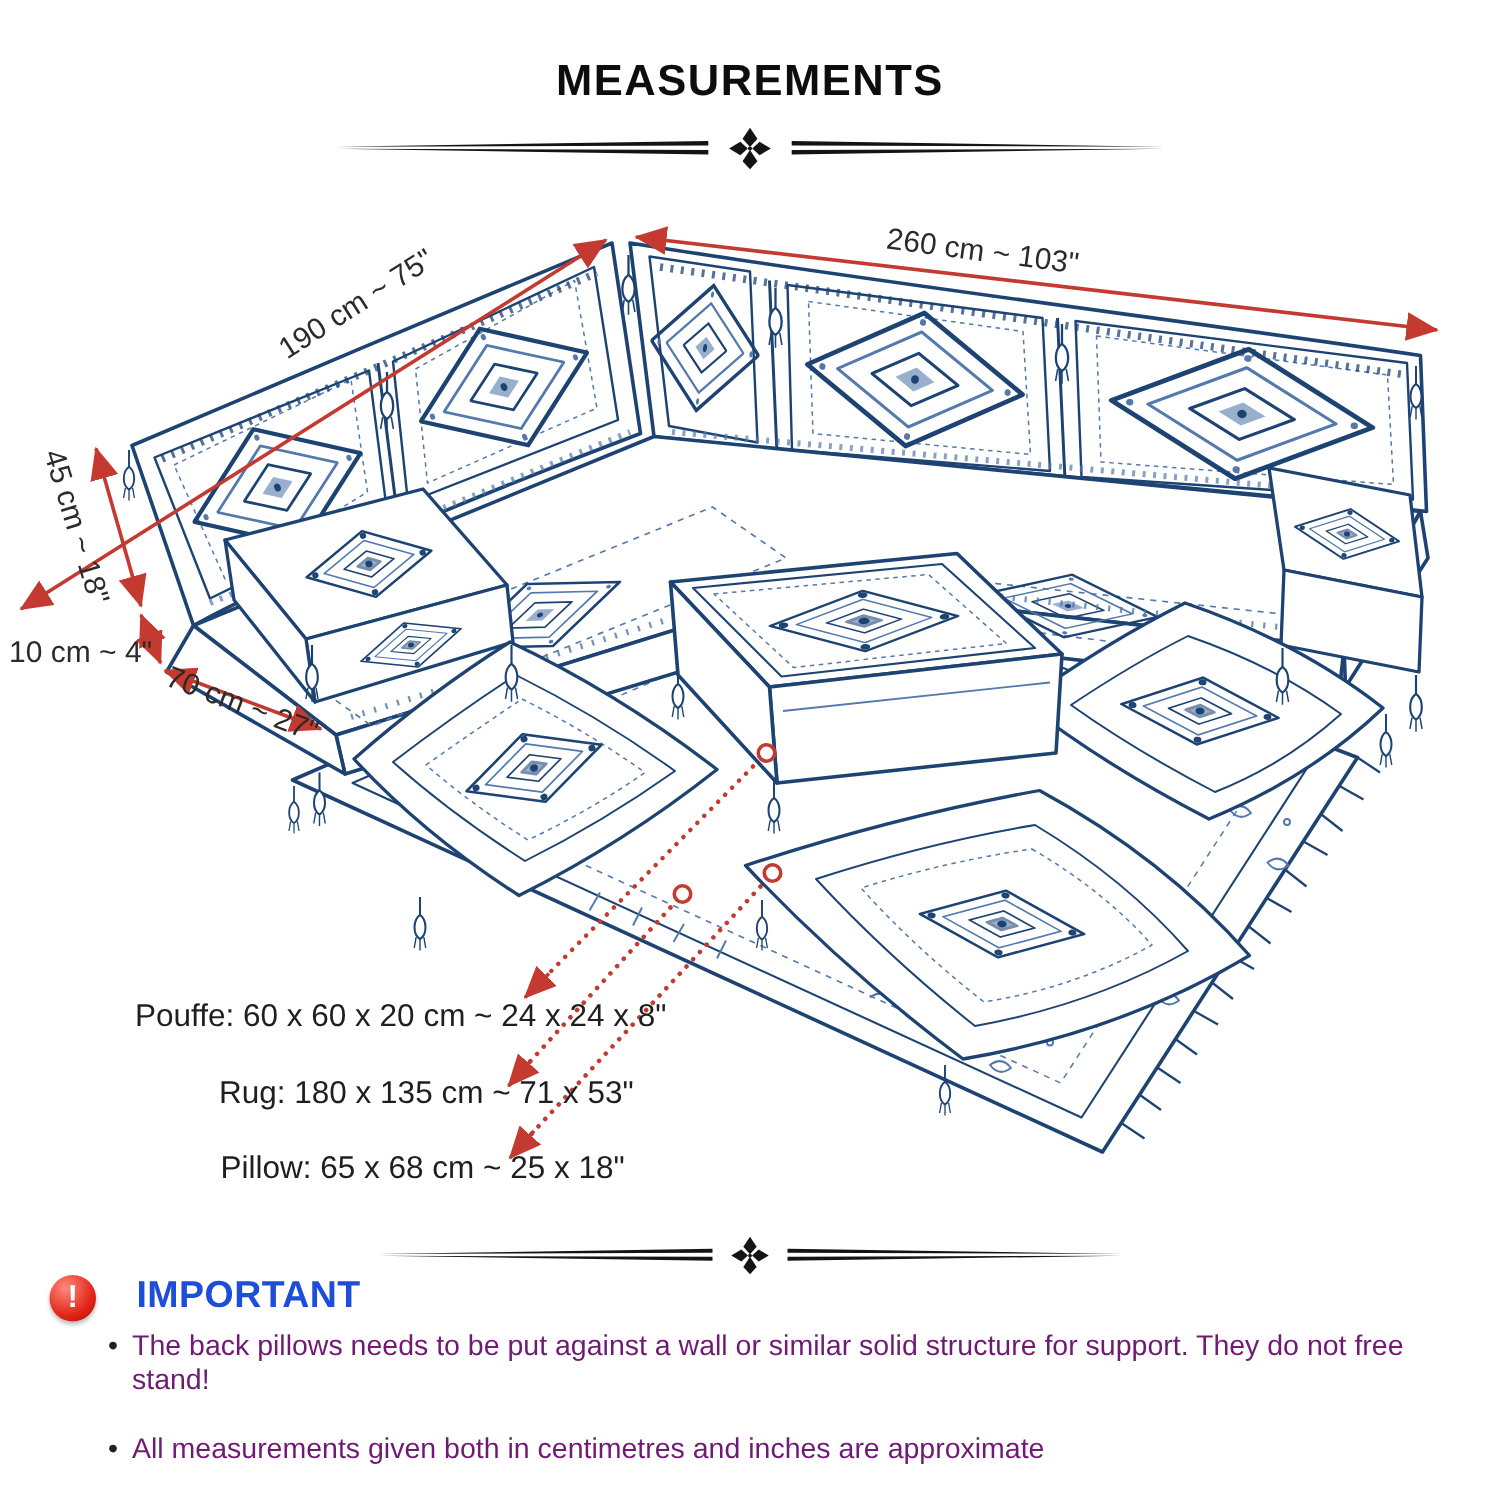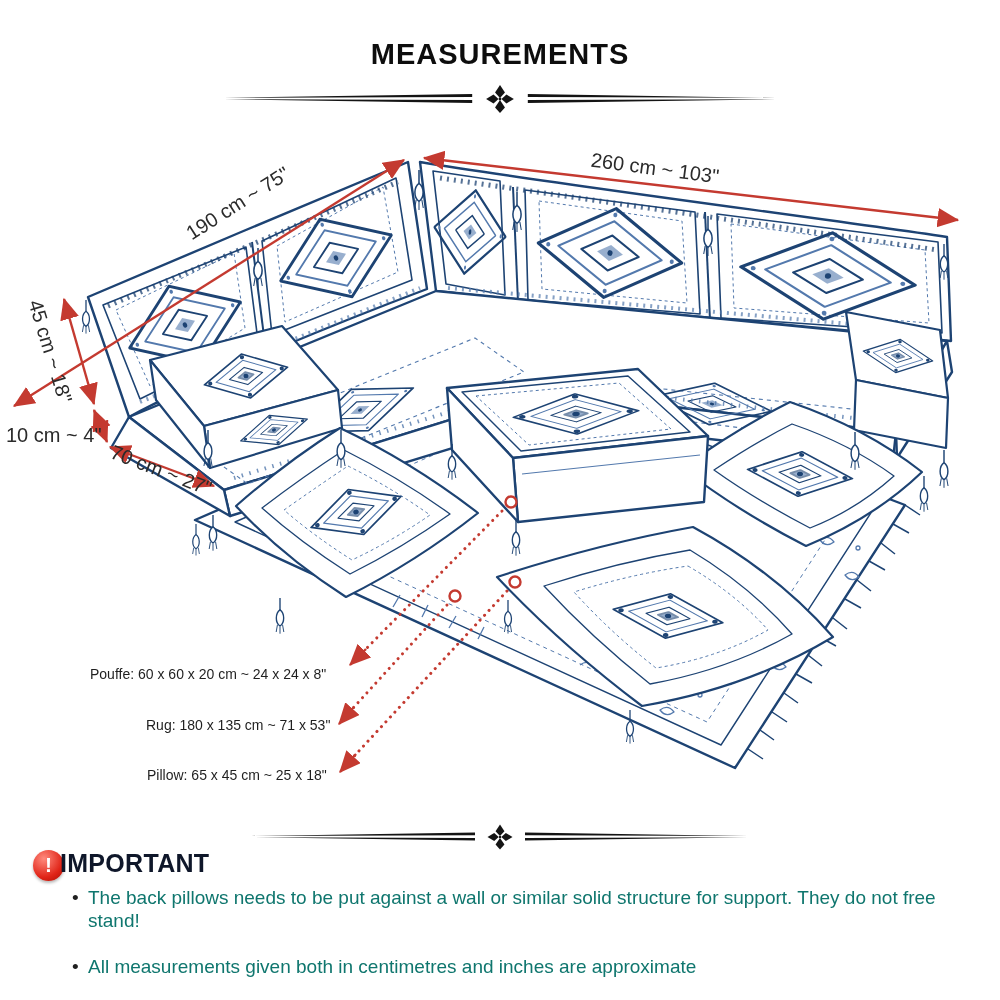--- a/index.html
+++ b/index.html
@@ -10,32 +10,32 @@
   .divider{position:absolute;}
   #div-top{left:222px;top:84px;width:556px;height:30px;}
   #div-bottom{left:250px;top:822px;width:500px;height:30px;}
   svg.scene{position:absolute;left:0;top:0;width:1000px;height:1000px;}
   .dim{position:absolute;font-size:20px;color:#2b2b2b;white-space:nowrap;transform-origin:center;}
   #dim-190{left:128px;top:192px;width:220px;text-align:center;transform:rotate(-32.5deg);}
   #dim-260{left:545px;top:157px;width:220px;text-align:center;transform:rotate(7.5deg);}
   #dim-45{left:-15px;top:340px;width:130px;text-align:center;transform:rotate(73deg);}
   #dim-10{left:6px;top:424px;width:94px;text-align:right;}
   #dim-70{left:100px;top:459px;width:122px;text-align:center;transform:rotate(21deg);}
-  .callout{position:absolute;font-size:14px;color:#1f1f1f;white-space:nowrap;}
+  .callout{position:absolute;font-size:21px;color:#1f1f1f;white-space:nowrap;}
   #co-pouffe{left:90px;top:666px;}
   #co-rug{left:146px;top:717px;text-align:center;}
   #co-pillow{left:147px;top:767px;}
   .imp-icon{position:absolute;left:33px;top:850px;width:31px;height:31px;border-radius:50%;
             background:radial-gradient(circle at 35% 28%,#ff8a7d,#e02417 62%,#a80f05);
             color:#fff;font-weight:800;font-size:21px;text-align:center;line-height:30px;
             box-shadow:0 2px 3px rgba(0,0,0,.28);}
-  .imp-head{position:absolute;left:60px;top:849px;font-size:25px;font-weight:800;
-            letter-spacing:.3px;color:#0f172a;}
+  .imp-head{position:absolute;left:91px;top:849px;font-size:25px;font-weight:800;
+            letter-spacing:.3px;color:#1d4ed8;}
   ul.imp-list{position:absolute;left:70px;top:886px;width:890px;margin:0;padding:0;list-style:none;}
-  ul.imp-list li{font-size:19px;color:#0f766e;margin-bottom:23px;padding-left:18px;position:relative;line-height:23px;}
+  ul.imp-list li{font-size:19px;color:#701a75;margin-bottom:23px;padding-left:18px;position:relative;line-height:23px;}
   ul.imp-list li::before{content:"\2022";position:absolute;left:2px;top:0;color:#202020;}
 </style>
 </head>
 <body>
 
 <div class="page">
 
   <div class="title">MEASUREMENTS</div>
 
   <svg id="div-top" class="divider" viewBox="0 0 560 30">
@@ -226,21 +226,21 @@
   </svg>
 
   <div class="dim" id="dim-190">190 cm ~ 75"</div>
   <div class="dim" id="dim-260">260 cm ~ 103"</div>
   <div class="dim" id="dim-45">45 cm ~ 18"</div>
   <div class="dim" id="dim-10">10 cm ~ 4"</div>
   <div class="dim" id="dim-70">70 cm ~ 27"</div>
 
   <div class="callout" id="co-pouffe">Pouffe: 60 x 60 x 20 cm ~ 24 x 24 x 8"</div>
   <div class="callout" id="co-rug">Rug: 180 x 135 cm ~ 71 x 53"</div>
-  <div class="callout" id="co-pillow">Pillow: 65 x 45 cm ~ 25 x 18"</div>
+  <div class="callout" id="co-pillow">Pillow: 65 x 68 cm ~ 25 x 18"</div>
 
   <svg id="div-bottom" class="divider" viewBox="0 0 560 30">
     <g fill="#141414">
       <polygon points="2,13.8 252,10 252,13"></polygon>
       <polygon points="2,15.2 252,16 252,19"></polygon>
       <polygon points="558,13.8 308,10 308,13"></polygon>
       <polygon points="558,15.2 308,16 308,19"></polygon>
       <path d="M280,1 L285,8.5 L280,14 L275,8.5 Z"></path>
       <path d="M280,16 L285,23.5 L280,29 L275,23.5 Z"></path>
       <path d="M266,15 L273.5,10.5 L278.5,15 L273.5,19.5 Z"></path>

